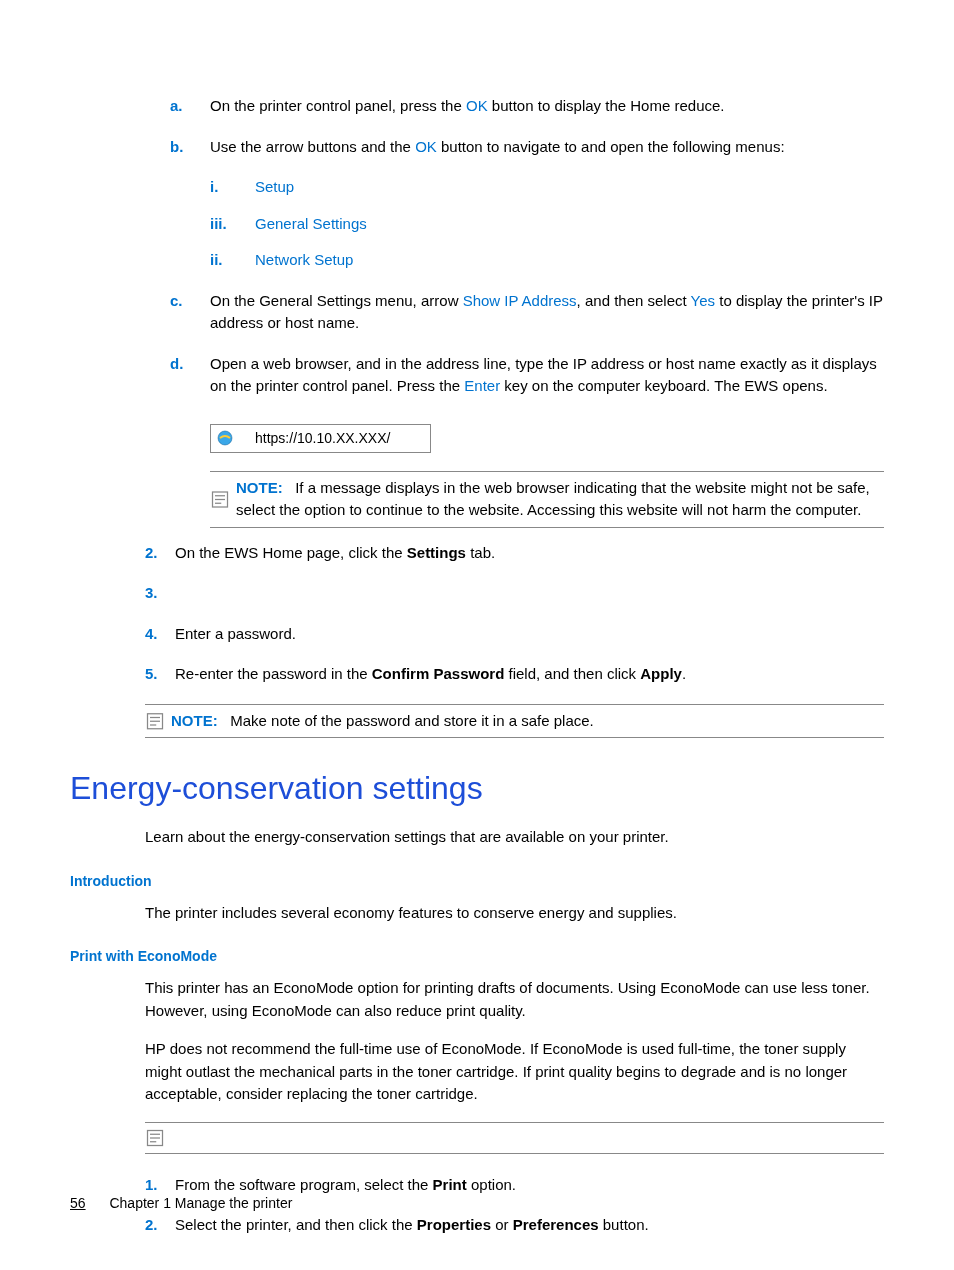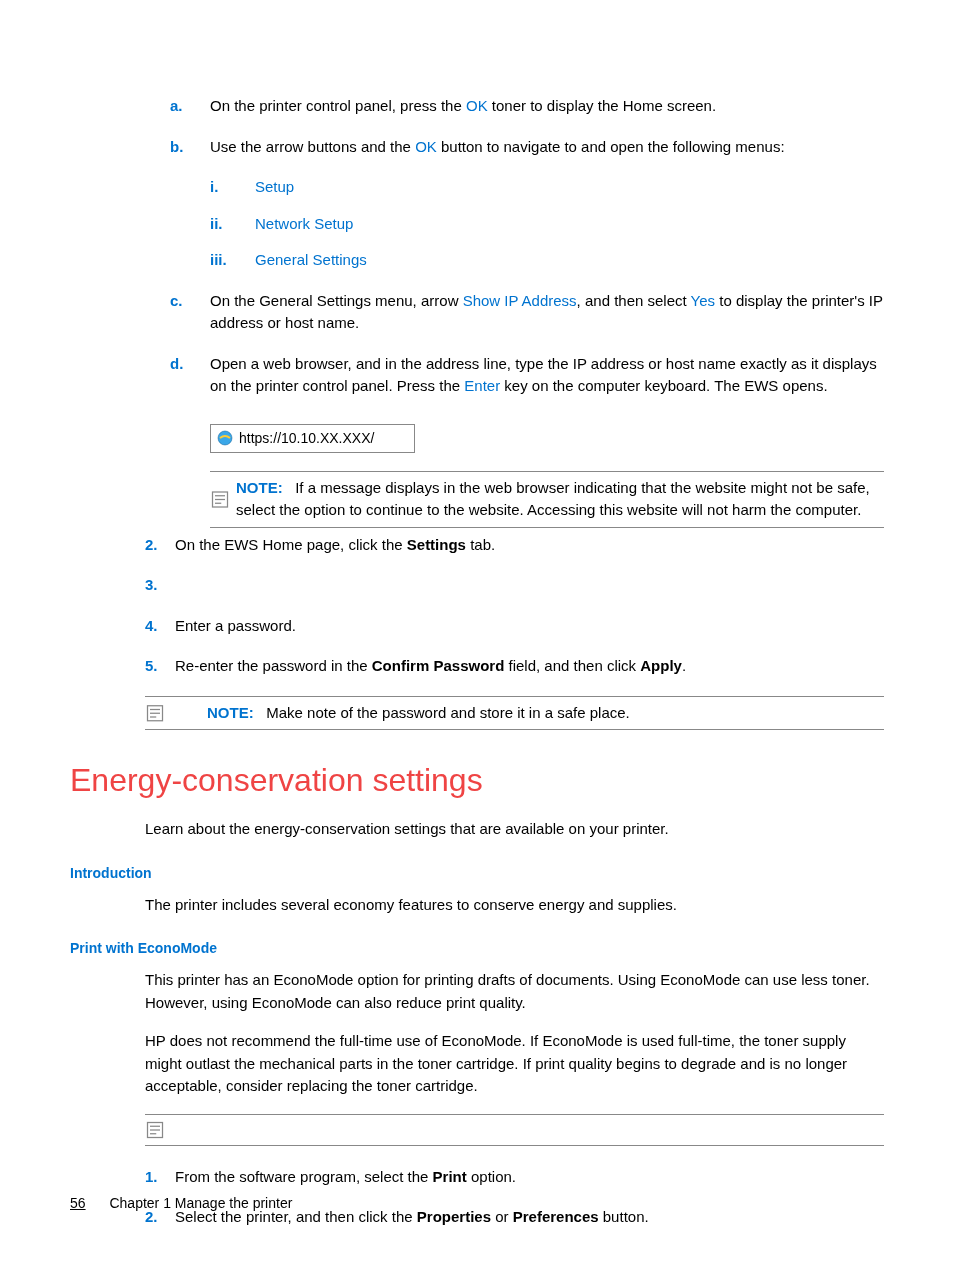--- a/index.html
+++ b/index.html
@@ -17,70 +17,70 @@
   .blue { color: #0073CF; text-align: center; }
   .blue-bold { color: #0073CF; font-weight: bold; }
   .bold { font-weight: bold; }
   .sub-list { margin-left: 100px; }
   .sub-item { display: flex; margin-bottom: 18px; }
   .sub-marker { color: #0073CF; font-weight: bold; width: 40px; flex-shrink: 0; }
   .sub-text { flex: 1; }
   .roman-list { margin-left: 140px; margin-bottom: 18px; }
   .roman-item { display: flex; margin-bottom: 14px; }
   .roman-marker { color: #0073CF; font-weight: bold; width: 45px; flex-shrink: 0; }
-  .url-box { display: inline-flex; align-items: center; border: 1px solid #888; padding: 3px 40px 3px 6px; margin-left: 140px; margin-top: 8px; margin-bottom: 18px; font-family: 'Segoe UI', Tahoma, sans-serif; font-size: 14px; }
+  .url-box { display: inline-flex; align-items: center; border: 1px solid #888; padding: 3px 40px 3px 6px; margin-left: 140px; margin-top: 8px; margin-bottom: 18px; font-family: 'Segoe UI', Tahoma, sans-serif; font-size: 14px; gap: 16px; }
   .ie-icon { width: 16px; height: 16px; margin-right: 6px; display: inline-block; }
-  .note-box { margin-left: 140px; margin-bottom: 6px; border-top: 1px solid #888; border-bottom: 1px solid #888; padding: 5px 0; display: flex; }
+  .note-box { margin-left: 140px; margin-bottom: 14px; border-top: 1px solid #888; border-bottom: 1px solid #888; padding: 5px 0; display: flex; }
   .note-icon { width: 20px; flex-shrink: 0; margin-right: 6px; color: #888; }
   .note-content { flex: 1; }
   .num-list { margin-left: 75px; }
   .num-item { display: flex; margin-bottom: 18px; }
   .num-marker { color: #0073CF; font-weight: bold; width: 30px; flex-shrink: 0; }
-  .note-box-outer { margin-left: 75px; margin-bottom: 20px; border-top: 1px solid #888; border-bottom: 1px solid #888; padding: 5px 0; display: flex; gap: 36px; }
-  h1 { color: #ef4444; font-size: 32px; font-weight: normal; margin: 26px 0 14px 0; }
+  .note-box-outer { margin-left: 75px; margin-bottom: 20px; border-top: 1px solid #888; border-bottom: 1px solid #888; padding: 5px 0; display: flex; }
+  h1 { color: #1d4ed8; font-size: 32px; font-weight: normal; margin: 26px 0 14px 0; }
   h2 { color: #0073CF; font-size: 14px; font-weight: bold; margin: 22px 0 10px 0; }
   .body-para { margin-left: 75px; margin-bottom: 16px; }
   .footer { position: absolute; bottom: 56px; left: 70px; font-size: 14px; }
   .page-num { margin-right: 20px; text-decoration: underline; }
 </style>
 </head>
 <body>
 
 
 
 
 <div class="sub-list">
   <div class="sub-item">
     <div class="sub-marker">a.</div>
     <div class="sub-text">
-      <span>On the printer control panel, press the </span><span class="blue">OK</span><span> toner to display the Home screen.</span>
+      <span>On the printer control panel, press the </span><span class="blue">OK</span><span> button to display the Home reduce.</span>
     </div>
   </div>
 
   <div class="sub-item">
     <div class="sub-marker">b.</div>
     <div class="sub-text">
       <span>Use the arrow buttons and the </span><span class="blue">OK</span><span> button to navigate to and open the following menus:</span>
     </div>
   </div>
 </div>
 
 
 <div class="roman-list">
   <div class="roman-item">
     <div class="roman-marker">i.</div>
     <div class="blue">Setup</div>
   </div>
   <div class="roman-item">
+    <div class="roman-marker">iii.</div>
+    <div class="blue">General Settings</div>
+  </div>
+  <div class="roman-item">
     <div class="roman-marker">ii.</div>
     <div class="blue">Network Setup</div>
-  </div>
-  <div class="roman-item">
-    <div class="roman-marker">iii.</div>
-    <div class="blue">General Settings</div>
   </div>
 </div>
 
 
 <div class="sub-list">
   <div class="sub-item">
     <div class="sub-marker">c.</div>
     <div class="sub-text">
       <span>On the General Settings menu, arrow </span><span class="blue">Show IP Address</span><span>, and then select </span><span class="blue">Yes</span><span> to display the printer's IP address or host name.</span>
     </div>

